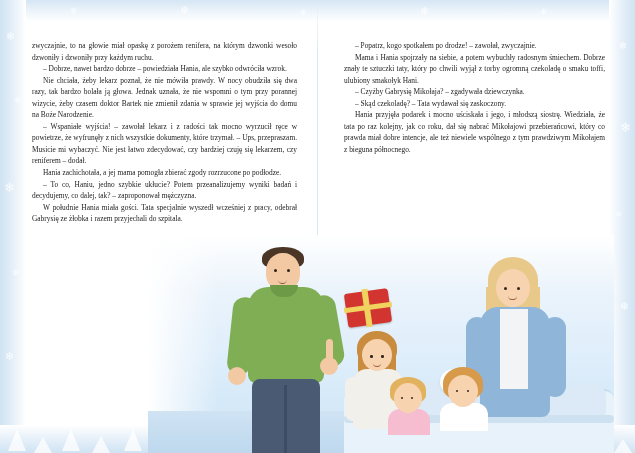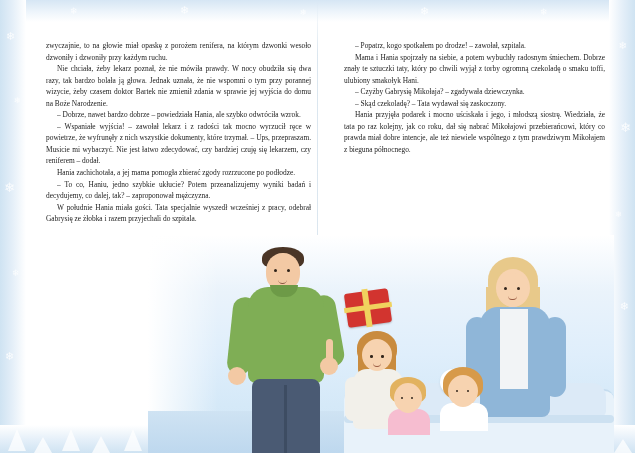--- a/index.html
+++ b/index.html
@@ -73,21 +73,21 @@
     border-bottom: 22px solid #ffffff;
     opacity: .75;
   }
 
   .page {
     position: absolute;
     top: 0;
     width: 317px;
     height: 453px;
   }
-  .page.left { left: 16px; text-decoration: underline; }
+  .page.left { left: 2px; text-decoration: underline; }
   .page.right { left: 318px; }
 
   .gutter {
     position: absolute;
     left: 317px;
     top: 0;
     width: 1px;
     height: 453px;
     background: linear-gradient(180deg, rgba(190,210,226,0) 0%, rgba(190,210,226,.55) 12%, rgba(190,210,226,.55) 88%, rgba(190,210,226,0) 100%);
   }
@@ -575,33 +575,33 @@
     <div class="tree" style="left:552px;bottom:0;border-bottom-width:16px;"></div>
     <div class="tree" style="left:586px;"></div>
     <div class="tree" style="left:614px;bottom:0;border-bottom-width:14px;"></div>
   </div>
 
   <div class="gutter"></div>
 
   <div class="page left">
     <div class="text-col">
       <p class="noindent">zwyczajnie, to na głowie miał opaskę z porożem renifera, na którym dzwonki wesoło dzwoniły i dzwoniły przy każdym ruchu.</p>
+      <p>– Dobrze, nawet bardzo dobrze – powiedziała Hania, ale szybko odwróciła wzrok.</p>
       <p>Nie chciała, żeby lekarz poznał, że nie mówiła prawdy. W nocy obudziła się dwa razy, tak bardzo bolała ją głowa. Jednak uznała, że nie wspomni o tym przy porannej wizycie, żeby czasem doktor Bartek nie zmienił zdania w sprawie jej wyjścia do domu na Boże Narodzenie.</p>
-      <p>– Dobrze, nawet bardzo dobrze – powiedziała Hania, ale szybko odwróciła wzrok.</p>
       <p>– Wspaniałe wyjścia! – zawołał lekarz i z radości tak mocno wyrzucił ręce w powietrze, że wyfrunęły z nich wszystkie dokumenty, które trzymał. – Ups, przepraszam. Musicie mi wybaczyć. Nie jest łatwo zdecydować, czy bardziej czuję się lekarzem, czy reniferem – dodał.</p>
       <p>Hania zachichotała, a jej mama pomogła zbierać zgody rozrzucone po podłodze.</p>
       <p>– To co, Haniu, jedno szybkie ukłucie? Potem przeanalizujemy wyniki badań i decydujemy, co dalej, tak? – zaproponował mężczyzna.</p>
       <p>W południe Hania miała gości. Tata specjalnie wyszedł wcześniej z pracy, odebrał Gabrysię ze żłobka i razem przyjechali do szpitala.</p>
     </div>
     <div class="folio">6</div>
   </div>
 
   <div class="page right">
     <div class="text-col">
-      <p>– Popatrz, kogo spotkałem po drodze! – zawołał, szpitala.</p>
+      <p>– Popatrz, kogo spotkałem po drodze! – zawołał, zwyczajnie.</p>
       <p>Mama i Hania spojrzały na siebie, a potem wybuchły radosnym śmiechem. Dobrze znały te sztuczki taty, który po chwili wyjął z torby ogromną czekoladę o smaku toffi, ulubiony smakołyk Hani.</p>
       <p>– Czyżby Gabrysię Mikołaja? – zgadywała dziewczynka.</p>
       <p>– Skąd czekoladę? – Tata wydawał się zaskoczony.</p>
       <p>Hania przyjęła podarek i mocno uściskała i jego, i młodszą siostrę. Wiedziała, że tata po raz kolejny, jak co roku, dał się nabrać Mikołajowi przebierańcowi, który co prawda miał dobre intencje, ale też niewiele wspólnego z tym prawdziwym Mikołajem z bieguna północnego.</p>
     </div>
   </div>
 
   <div class="illustration">
     <div class="ill-sky"></div>
     <div class="floor"></div>

